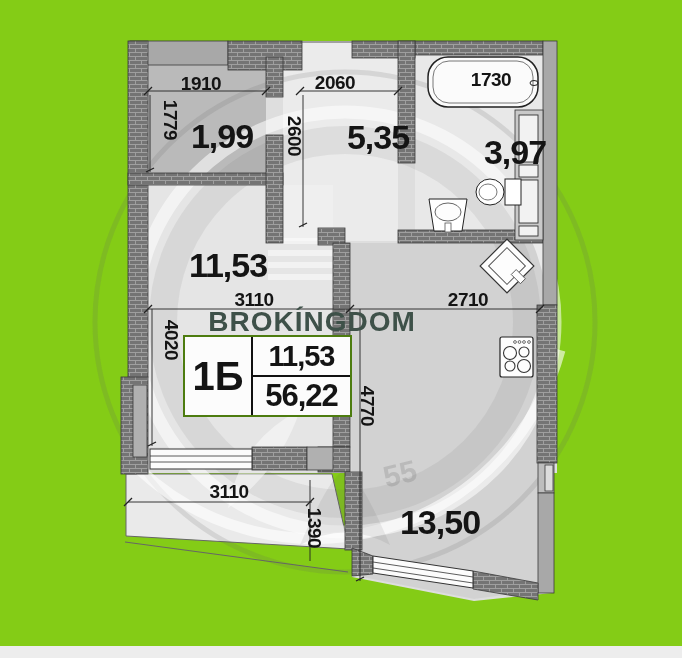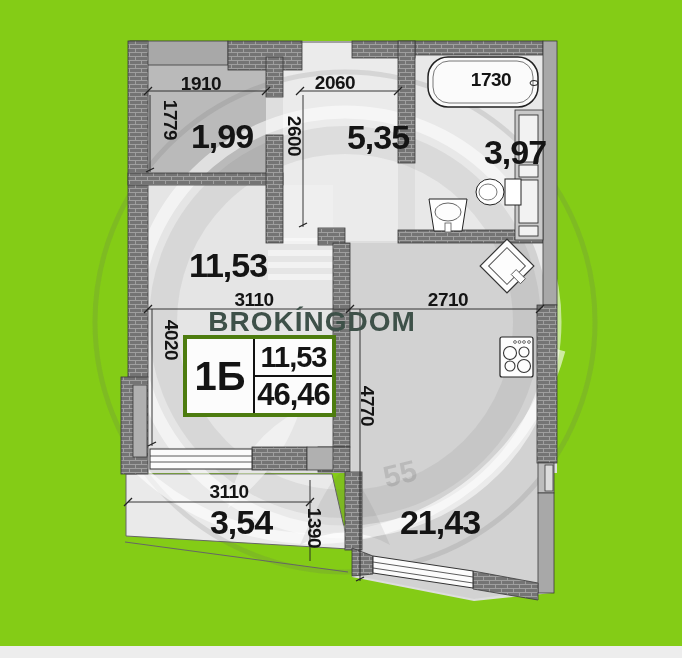--- a/index.html
+++ b/index.html
@@ -6,22 +6,22 @@
   .canvas{position:relative;width:682px;height:658px;background:#84cc16;overflow:hidden;
           font-family:"Liberation Sans","DejaVu Sans",sans-serif;}
   .plan-svg{position:absolute;left:0;top:0;z-index:1;}
   .lbl{position:absolute;transform:translate(-50%,-50%);white-space:nowrap;color:#141414;
        font-weight:bold;z-index:5;line-height:1;}
   .lbl.vert{transform:translate(-50%,-50%) rotate(90deg);}
   .dim{font-size:19px;letter-spacing:-0.5px;}
   .area{font-size:34px;letter-spacing:-1px;}
   .emblem-num{font-size:30px;color:rgba(60,60,60,0.16);z-index:2;
        transform:translate(-50%,-50%) rotate(-14deg);}
-  .unit-box{position:absolute;left:183px;top:335px;width:153px;height:82px;z-index:4;
-       background:#fcfcfc;border:4px solid #4d7c0f;display:flex;box-sizing:border-box;}
+  .unit-box{position:absolute;left:183px;top:335px;width:169px;height:82px;z-index:4;
+       background:#fcfcfc;border:2px solid #4d7c0f;display:flex;box-sizing:border-box;}
   .unit-type{flex:0 0 66px;display:flex;align-items:center;justify-content:center;
        font-size:40px;font-weight:bold;color:#141414;}
   .unit-areas{flex:1;border-left:2px solid #111;display:flex;flex-direction:column;}
   .unit-areas .row{flex:1;display:flex;align-items:center;justify-content:center;
        font-size:29px;font-weight:bold;color:#141414;letter-spacing:-1px;}
   .unit-areas .row.total{border-top:2px solid #111;font-size:31px;}
   .brand{position:absolute;left:312px;top:322px;transform:translate(-50%,-50%);
        font-size:28px;font-weight:800;letter-spacing:1px;color:#3e5149;z-index:9;
        white-space:nowrap;}
   .bottom-strip{position:absolute;left:0;top:646px;width:682px;height:12px;
@@ -179,38 +179,37 @@
       </g>
     </g>
   </svg>
 
   <div class="lbl dim" style="left:201px;top:83px;">1910</div>
   <div class="lbl dim" style="left:327px;top:82px;margin-left:8px;">2060</div>
   <div class="lbl dim" style="left:479px;top:79px;margin-left:12px;">1730</div>
   <div class="lbl dim vert" style="left:170px;top:120px;">1779</div>
   <div class="lbl dim vert" style="left:294px;top:136px;">2600</div>
   <div class="lbl dim" style="left:254px;top:299px;">3110</div>
-  <div class="lbl dim" style="left:448px;top:299px;">2710</div>
+  <div class="lbl dim" style="left:468px;top:299px;">2710</div>
   <div class="lbl dim vert" style="left:171px;top:340px;">4020</div>
   <div class="lbl dim vert" style="left:367px;top:406px;">4770</div>
   <div class="lbl dim" style="left:229px;top:491px;">3110</div>
   <div class="lbl dim vert" style="left:314px;top:528px;">1390</div>
 
   <div class="lbl area" style="left:222px;top:136px;">1,99</div>
   <div class="lbl area" style="left:350px;top:137px;margin-left:28px;">5,35</div>
   <div class="lbl area" style="left:468px;top:152px;margin-left:47px;">3,97</div>
   <div class="lbl area" style="left:228px;top:265px;">11,53</div>
-  <div class="lbl area" style="left:440px;top:522px;">21,43</div>
-  <div class="lbl area" style="left:241px;top:522px;">3,54</div>
+  <div class="lbl area" style="left:440px;top:522px;">13,50</div>
 
   <div class="lbl emblem-num" style="left:400px;top:474px;">55</div>
 
   <div class="unit-box">
     <div class="unit-type">1Б</div>
     <div class="unit-areas">
       <div class="row">11,53</div>
-      <div class="row total">46,46</div>
+      <div class="row total">56,22</div>
     </div>
   </div>
 
   <div class="brand">BROKÍNGDOM</div>
 
 </div>
 
 </body></html>

